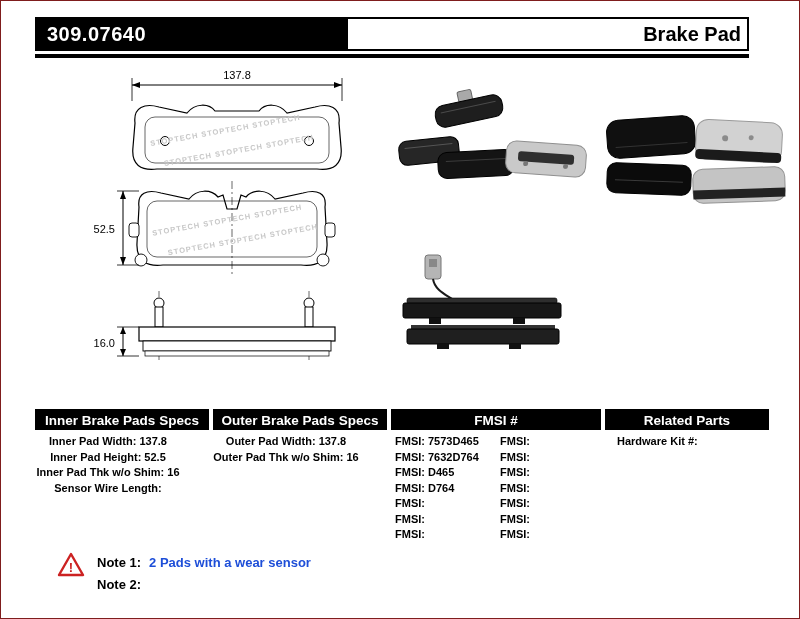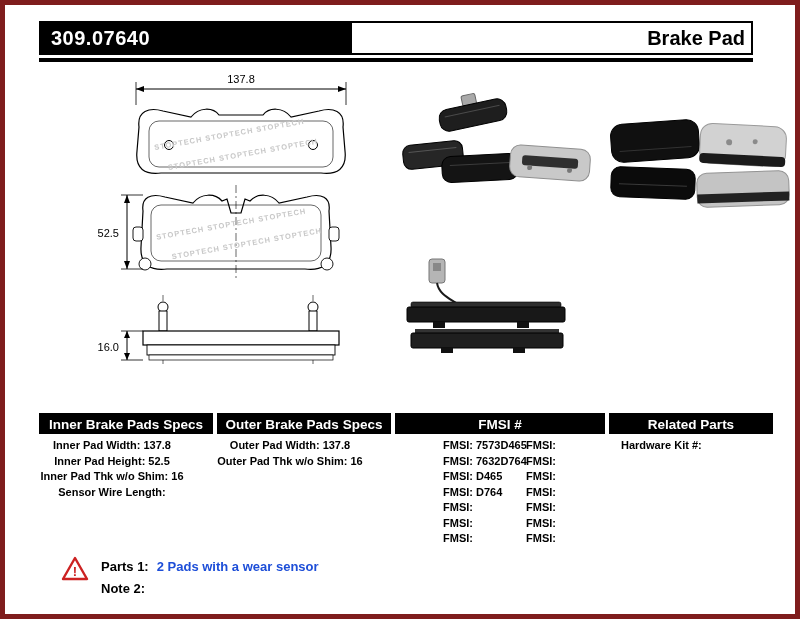--- a/index.html
+++ b/index.html
@@ -4,21 +4,21 @@
 <style>
   * { margin:0; padding:0; box-sizing:border-box; }
   html,body { background:#fff; }
   body {
     width:800px; height:619px;
     font-family:"Liberation Sans", sans-serif;
     color:#000;
   }
   .page {
     position:relative; width:800px; height:619px;
-    background:#fff; border:5px solid #7f1d1d; overflow:hidden;
+    background:#fff; border:1px solid #7f1d1d; overflow:hidden;
   }
 
   
   .header { position:absolute; left:34px; top:16px; width:714px; }
   .header-bar { display:flex; align-items:stretch; height:34px; border:2px solid #000; background:#fff; }
   .header-left {
     background:#000; color:#fff; width:311px;
     font-size:20px; font-weight:bold; letter-spacing:.5px;
     display:flex; align-items:center; padding-left:10px;
   }
@@ -34,21 +34,21 @@
 
   
   .spec-col { position:absolute; top:408px; }
   .spec-header {
     background:#000; color:#fff; font-weight:bold; font-size:13.5px;
     text-align:center; height:21px; line-height:21px; border:1px solid #000;
   }
   .spec-rows { padding-top:4px; }
   .spec-row { font-size:11px; font-weight:bold; line-height:15.5px; white-space:pre; min-height:15.5px; }
   .align-right .spec-row { text-align:center; padding-right:28px; }
-  .fmsi-grid { display:flex; padding-top:4px;margin-left:44px; }
+  .fmsi-grid { display:flex; padding-top:4px; }
   .fmsi-col { width:50%; }
   .fmsi-col .spec-row { text-align:left; padding-left:4px; }
   .related-rows .spec-row { text-align:left; padding-left:4px;margin-left:8px; }
 
   
   .notes { position:absolute; left:56px; top:548px; width:420px; height:56px; }
   .warning-svg { position:absolute; left:0; top:3px; }
   .note-line-1 { position:absolute; left:40px; top:6px; font-size:13px; font-weight:bold; white-space:nowrap; }
   .note-line-2 { position:absolute; left:40px; top:28px; font-size:13px; font-weight:bold; white-space:nowrap; }
   .note-red { color:#1d4ed8; margin-left:8px; }
@@ -239,20 +239,20 @@
       <div class="spec-row">Hardware Kit #:</div>
     </div>
   </div>
 
   <div class="notes">
     <svg class="warning-svg" width="28" height="26" viewBox="0 0 28 26" xmlns="http://www.w3.org/2000/svg">
       <polygon points="14,2 26,23 2,23" fill="#fff" stroke="#cc2222" stroke-width="2.4" stroke-linejoin="round"></polygon>
       <text x="14" y="20" font-size="13" font-weight="bold" text-anchor="middle" fill="#cc2222">!</text>
     </svg>
     <div class="note-line-1">
-      <span>Parts 1:</span><span class="note-red">2 Pads with a wear sensor</span>
+      <span>Note 1:</span><span class="note-red">2 Pads with a wear sensor</span>
     </div>
     <div class="note-line-2">
       <span>Note 2:</span><span class="note-red"></span>
     </div>
   </div>
 
 </div>
 
 </body></html>

